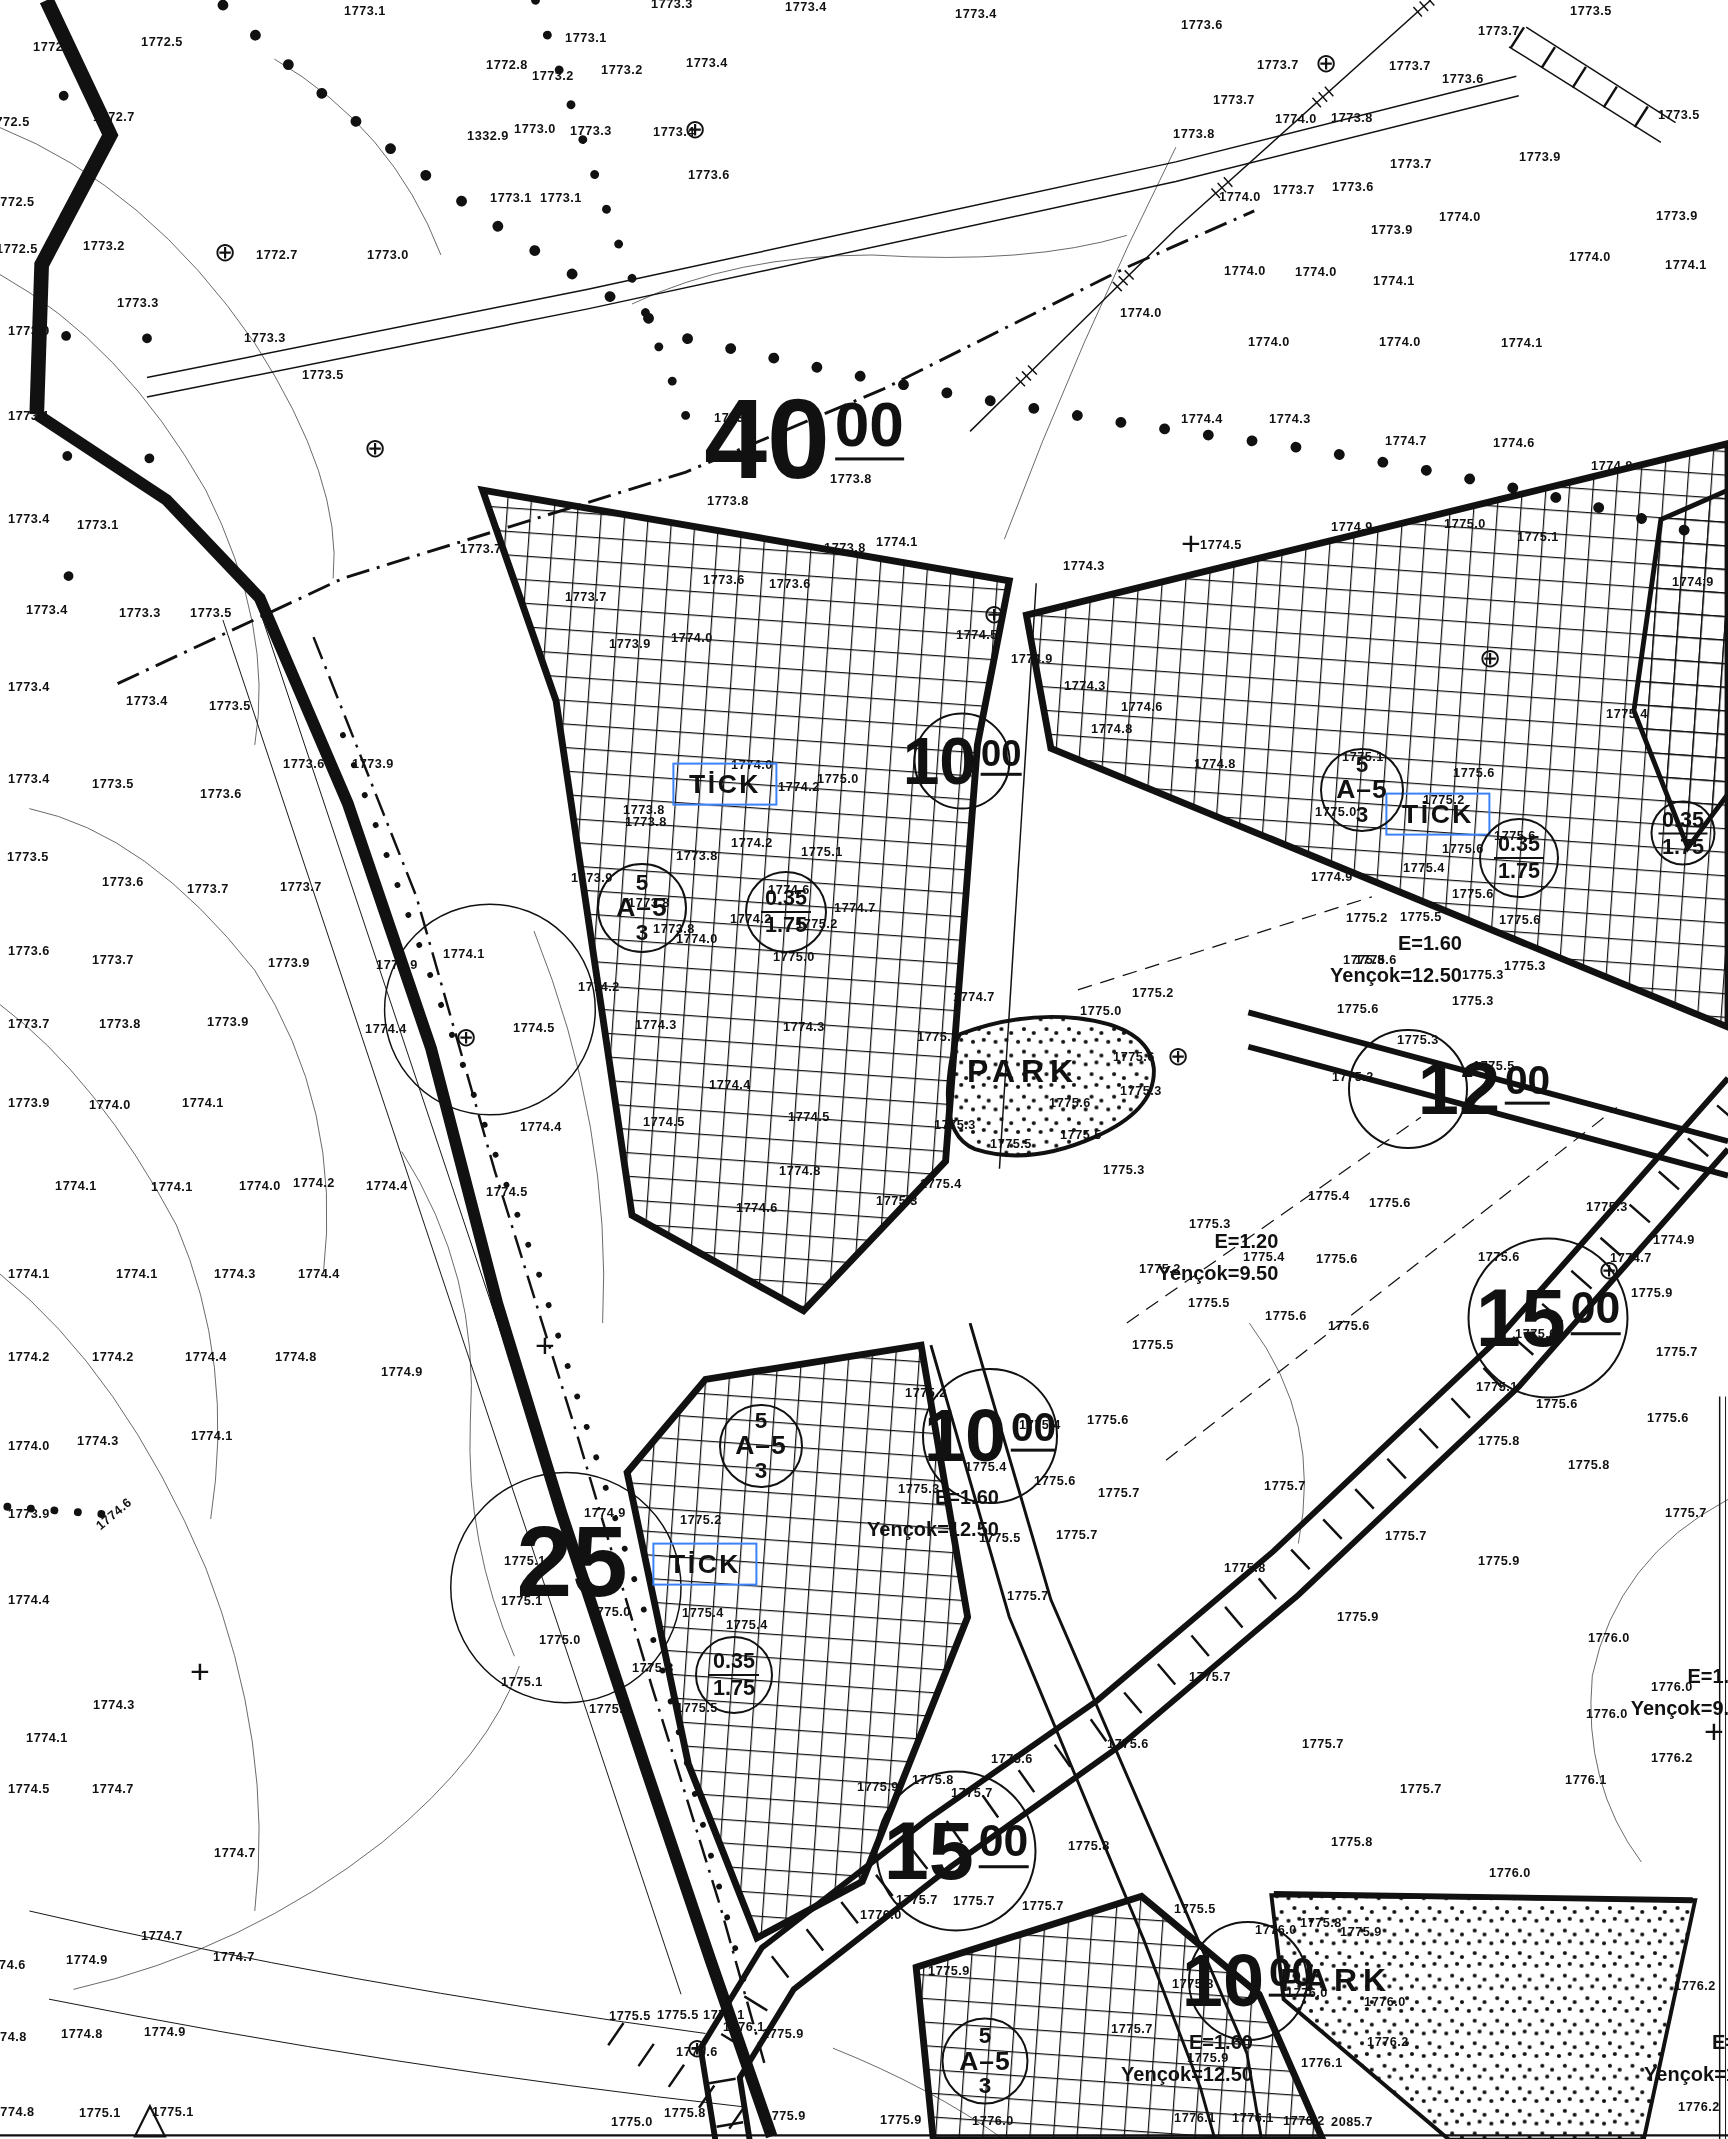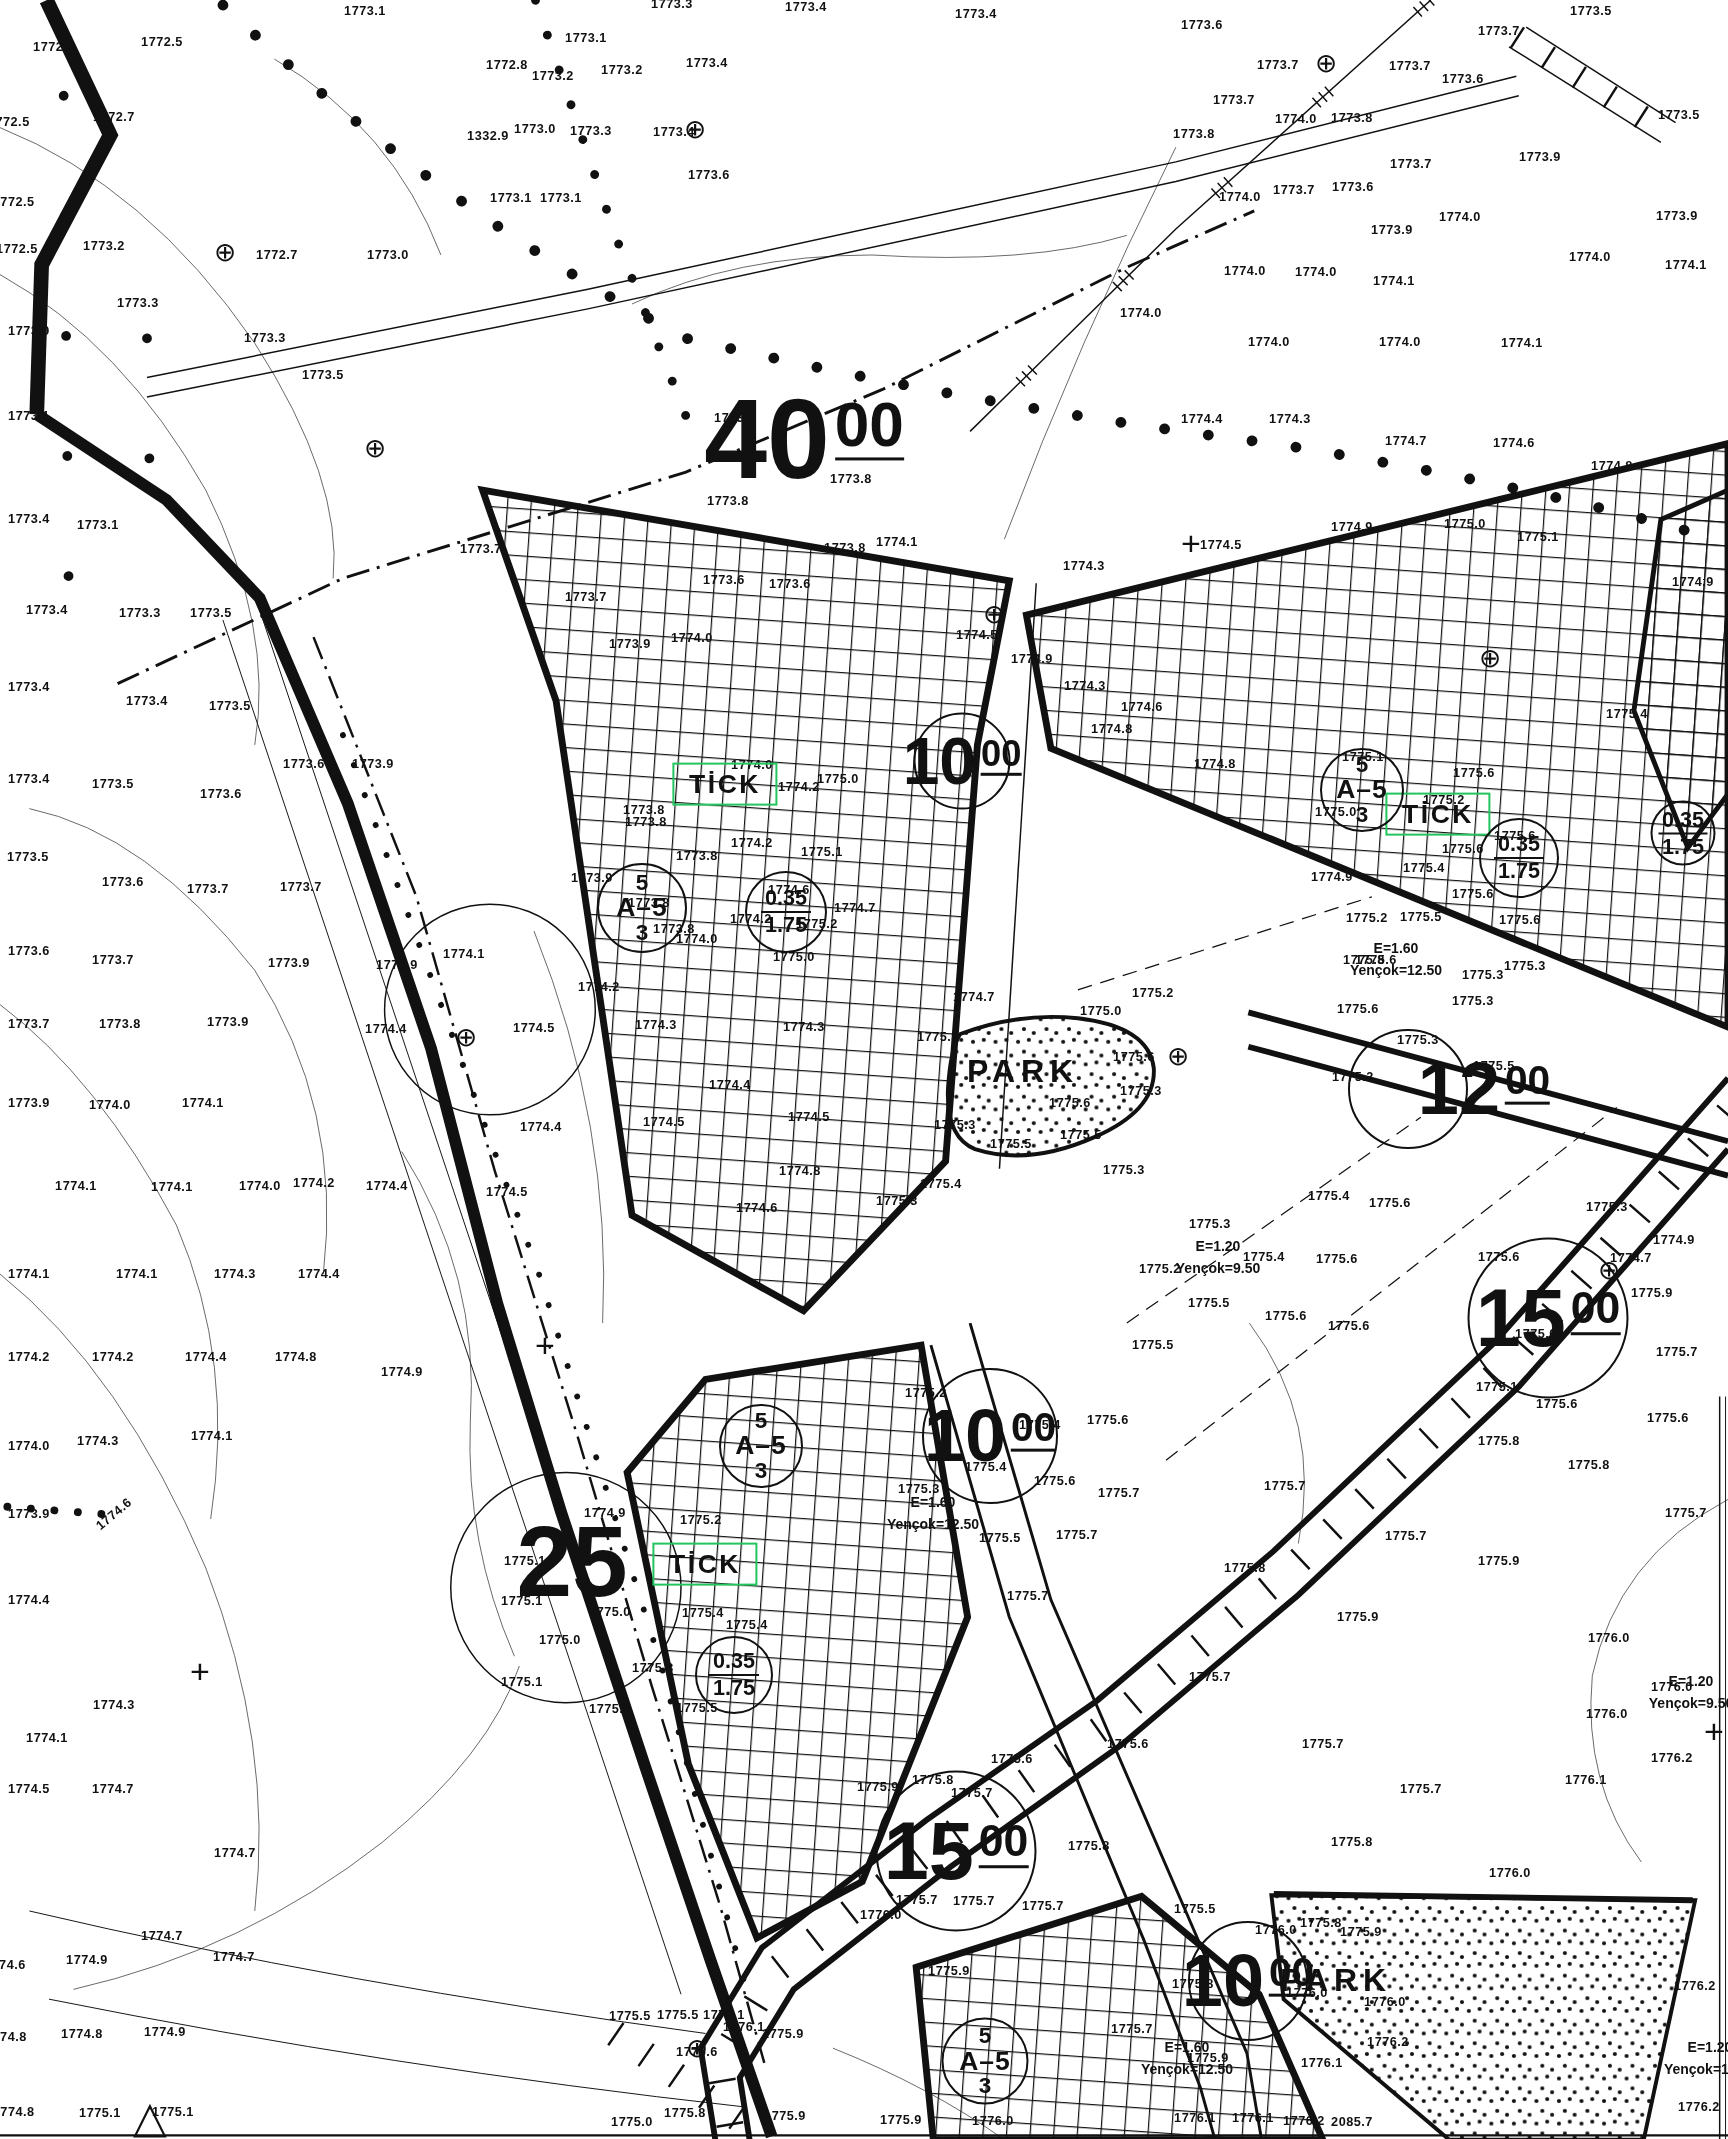--- a/index.html
+++ b/index.html
@@ -8,33 +8,33 @@
   svg.linework{position:absolute;left:0;top:0}
   #annotations{position:absolute;left:0;top:0;width:100%;height:100%}
   .elev{position:absolute;font-size:12.7px;font-weight:600;letter-spacing:0.5px;
         white-space:nowrap;transform:translate(-50%,-50%)}
   .roadnum{position:absolute;font-weight:700;white-space:nowrap;
            transform:translate(-50%,-50%);line-height:1}
   .rn-sup{display:inline-block;font-size:.55em;transform:translateY(-.5em);
           margin-left:4.9px;border-bottom:3.4px solid #111;line-height:1.05}
   .lblcircle{position:absolute;border:2.5px solid #111;border-radius:50%;
              transform:translate(-50%,-50%);background:transparent}
-  .tick-box{position:absolute;border:2px solid #22c55e;padding:3.9px 14.7px;
+  .tick-box{position:absolute;border:2px solid #3b82f6;padding:3.9px 14.7px;
             font-size:26.5px;font-weight:600;letter-spacing:2.5px;white-space:nowrap;
             transform:translate(-50%,-50%);background:transparent}
   .ratio-circle{position:absolute;border:2.5px solid #111;border-radius:50%;
             display:flex;flex-direction:column;align-items:center;justify-content:center;
             transform:translate(-50%,-50%);font-weight:700;font-size:21.6px;line-height:1.15}
   .ratio-top{border-bottom:2px solid #111;padding:0 3.9px}
   .bldg-circle{position:absolute;border:2px solid #111;border-radius:50%;
             display:flex;flex-direction:column;align-items:center;justify-content:center;
             transform:translate(-50%,-50%);font-weight:600;font-size:22.5px;line-height:1.02}
   .bldg-mid{font-size:26.5px;letter-spacing:1px}
-  .note{position:absolute;transform:translate(-50%,-50%);text-align:center;
-        font-size:14px;font-weight:600;line-height:1.6;white-space:nowrap}
+  .note{position:absolute;transform:translate(-50%,-50%);text-align:right;
+        font-size:20px;font-weight:600;line-height:1.6;white-space:nowrap}
   .park-label{position:absolute;transform:translate(-50%,-50%);font-size:32px;
         font-weight:600;letter-spacing:5.9px;white-space:nowrap}
   .sym{position:absolute;transform:translate(-50%,-50%);line-height:1;font-weight:400}
   .sym-oplus{font-size:26.5px}
   .sym-plus{font-size:34px;font-weight:300}
   .sym-tri{font-size:44px;font-weight:300}
 </style>
 </head>
 <body>
 

